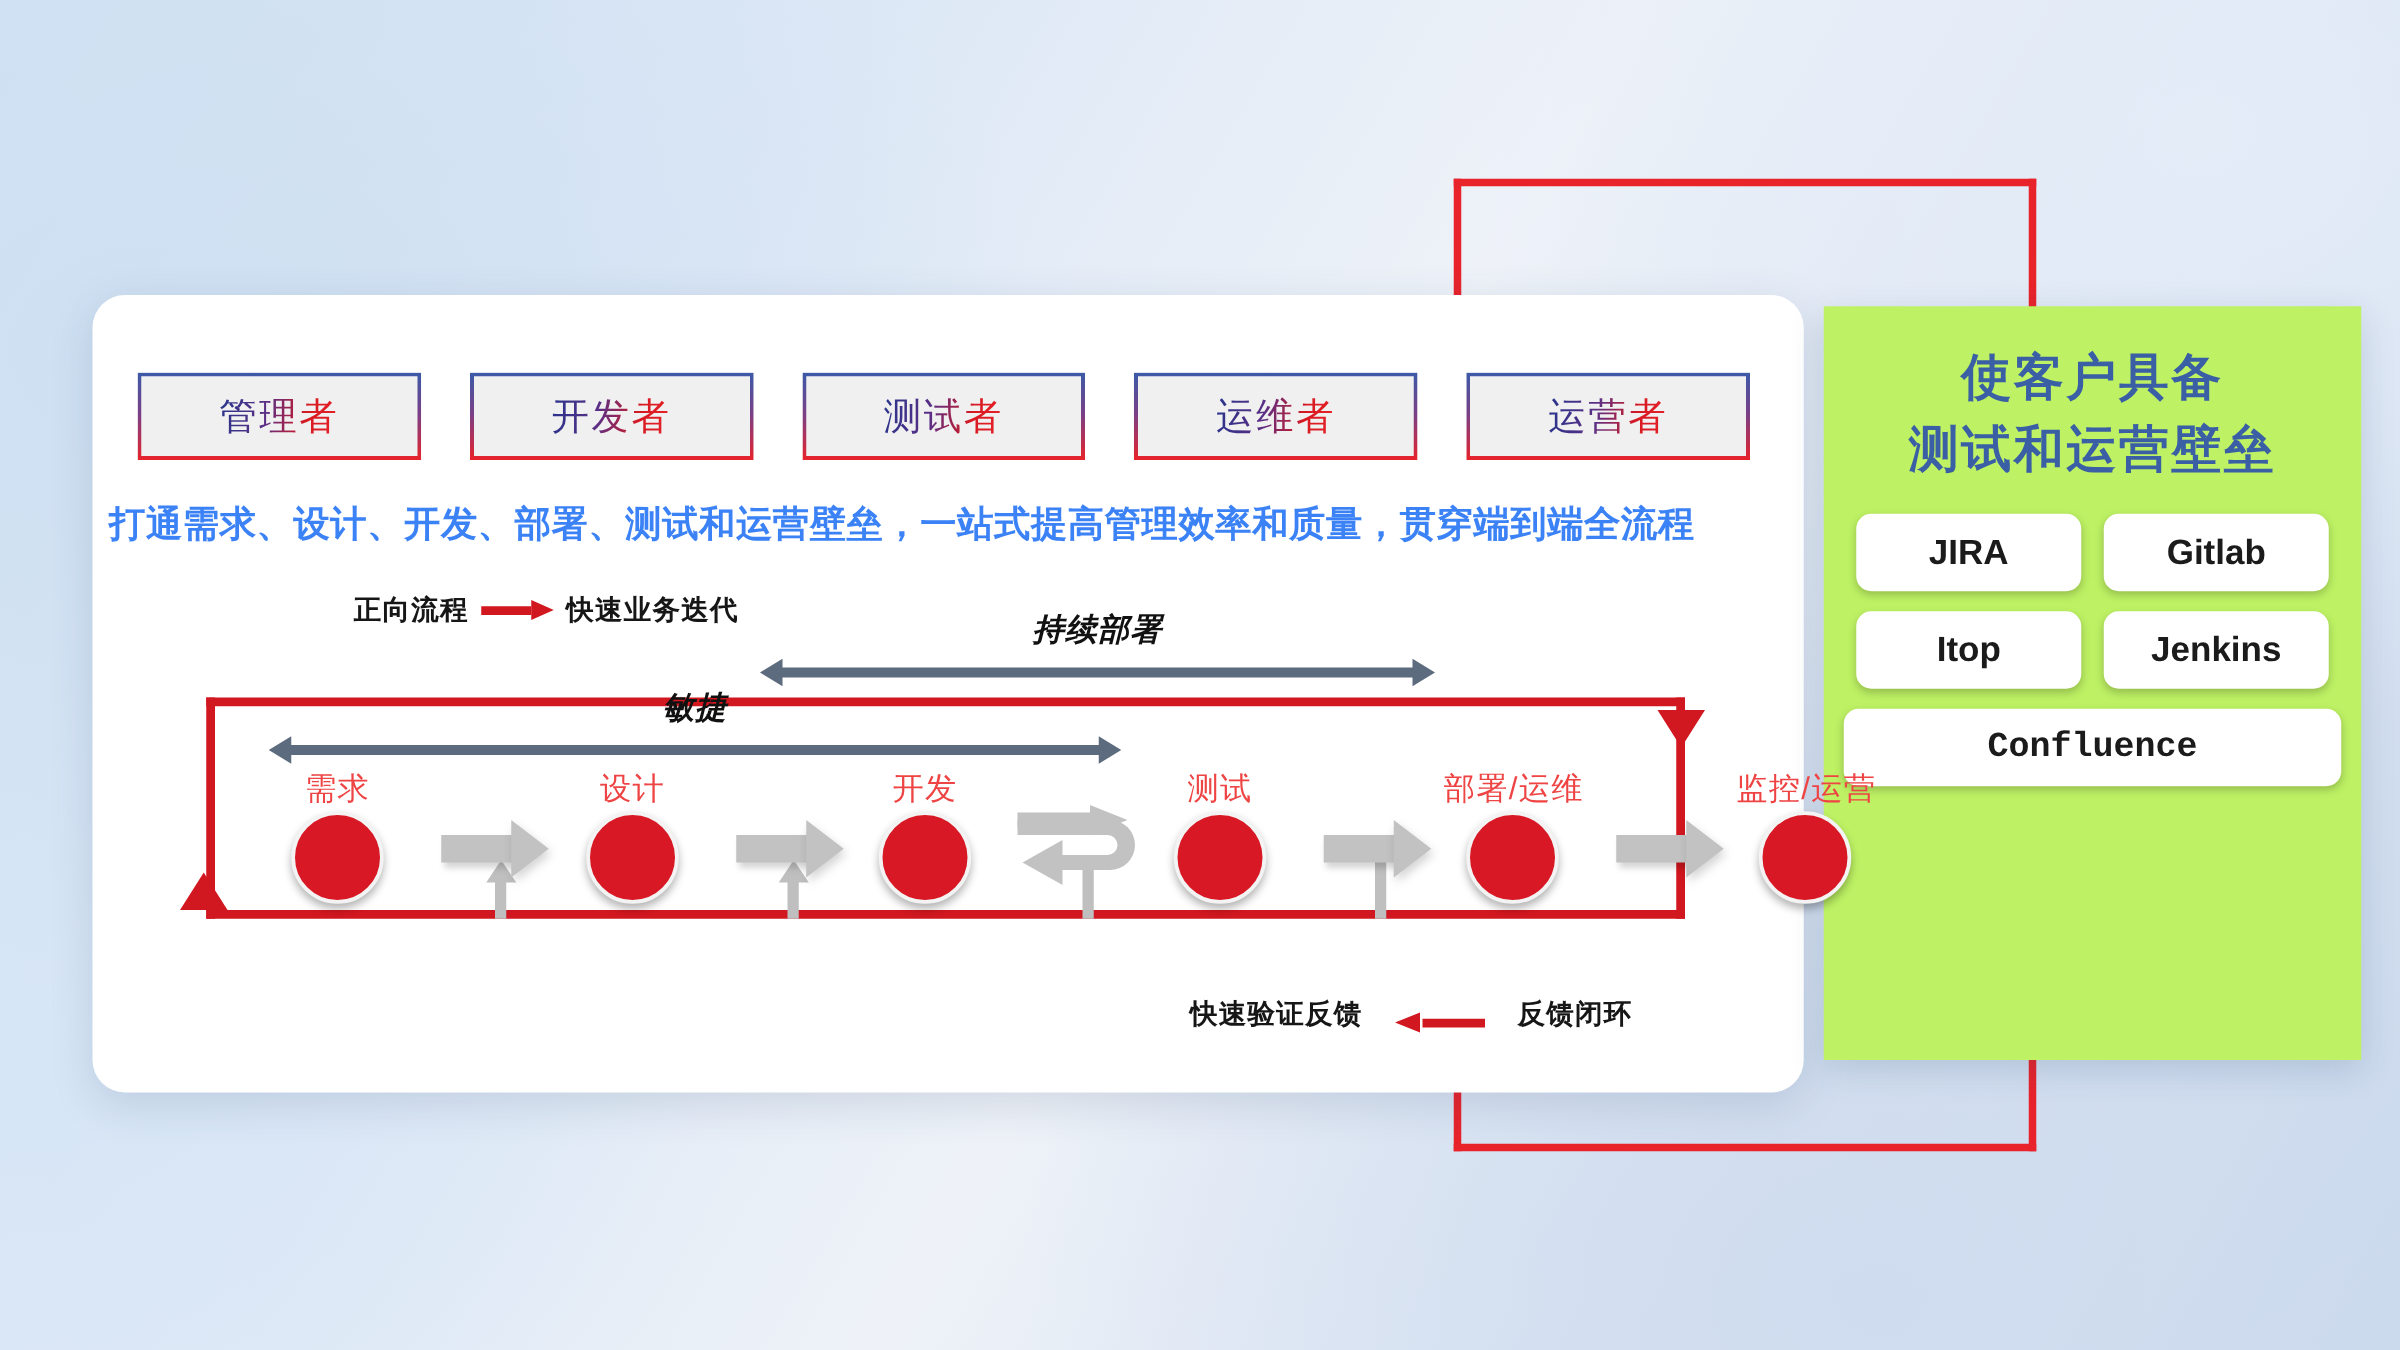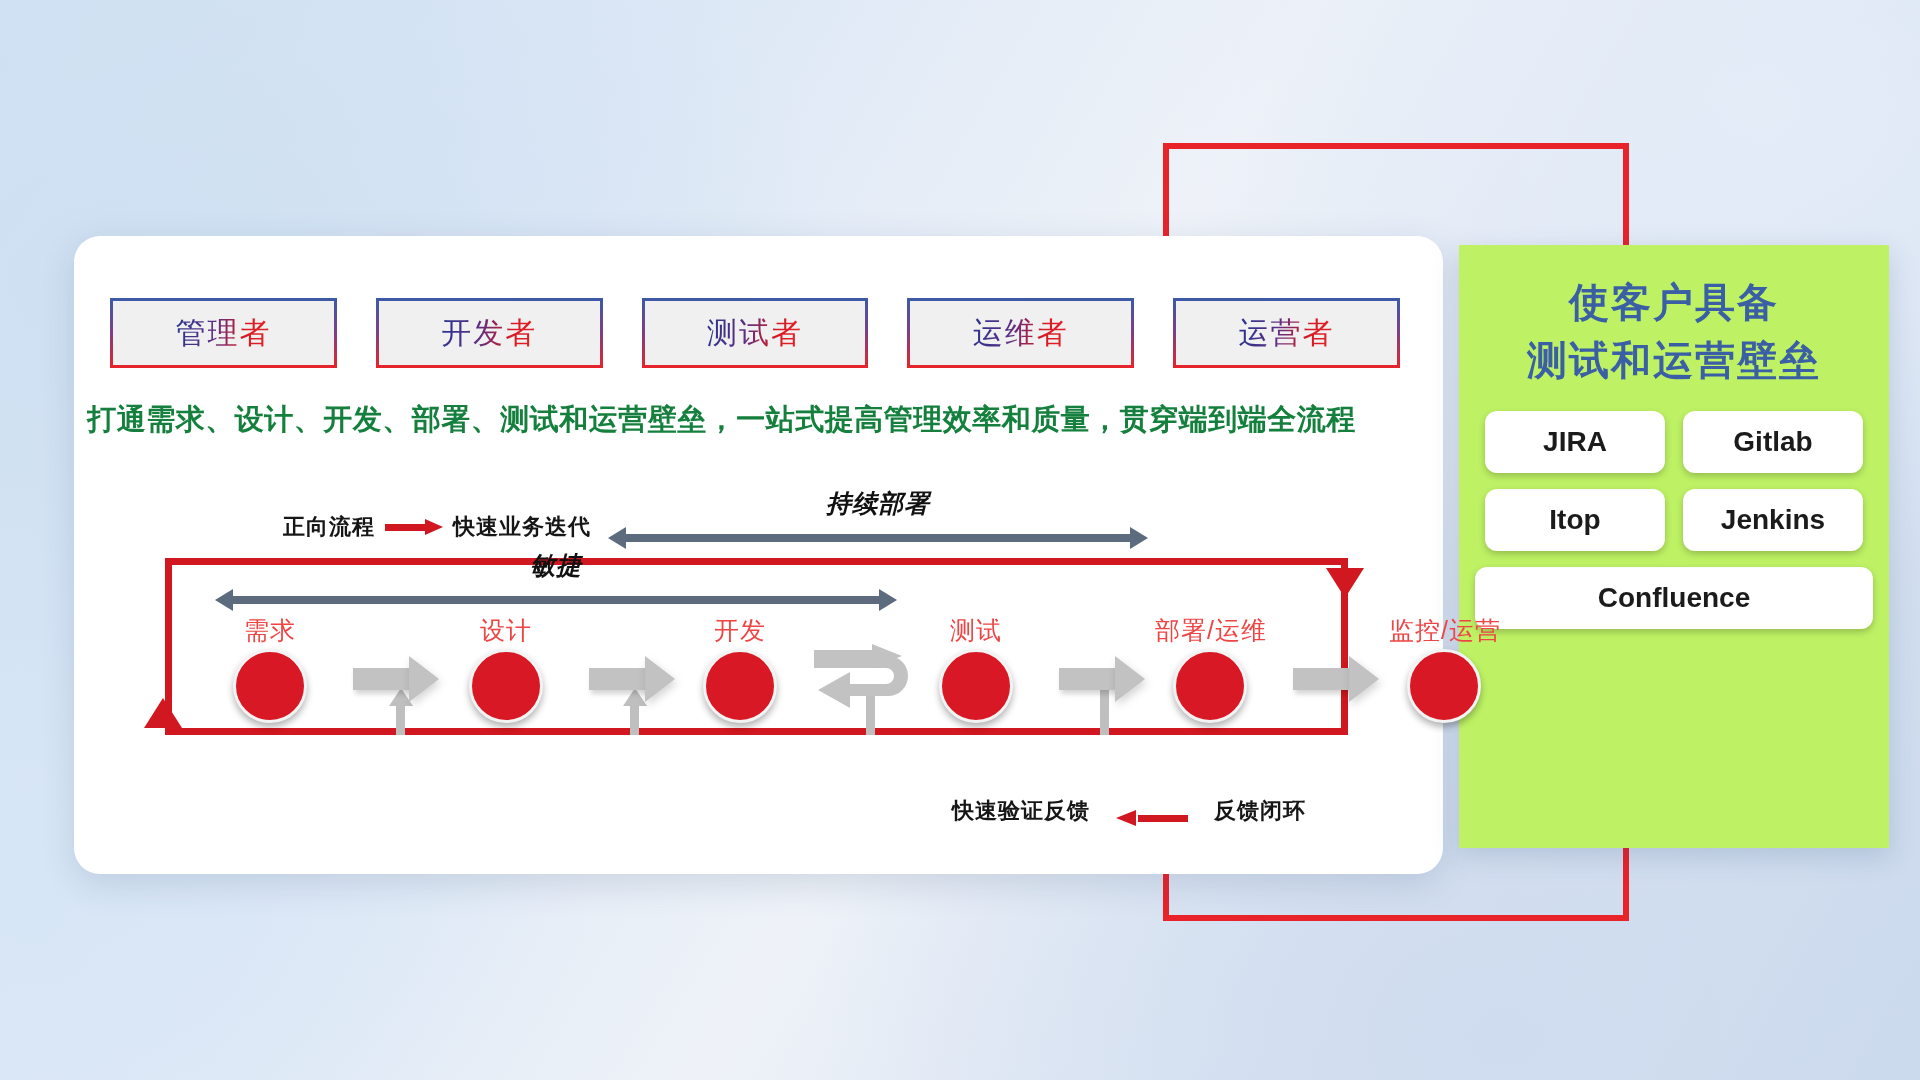--- a/index.html
+++ b/index.html
@@ -30,39 +30,39 @@
     background:#bef264;box-shadow:0 8px 26px rgba(40,70,110,.18);z-index:4;}
   .panel-title{margin:0;padding-top:28px;text-align:center;color:#3a5fa4;
     font-size:40px;font-weight:700;line-height:1.45;letter-spacing:2px;}
   .panel-title span{display:block;}
   .panel-title .l2{font-size:40px;}
   .chips{margin-top:22px;padding:0 16px;display:flex;flex-wrap:wrap;gap:16px 18px;justify-content:center;border-radius:27px;}
   .chip{background:#fff;border-radius:12px;box-shadow:0 3px 7px rgba(0,0,0,.22);
     height:62px;display:flex;align-items:center;justify-content:center;
     font-size:28px;font-weight:700;color:#1b1b1b;}
   .chip.half{width:180px;}
-  .chip.full{width:438px;}
+  .chip.full{width:438px;font-family:Liberation Mono, monospace;}
 
   
   .roles{position:absolute;left:110px;top:298px;width:1290px;height:70px;display:flex;gap:39px;z-index:6;}
   .role{flex:1;position:relative;background:#f0f0f0;display:flex;align-items:center;justify-content:center;}
   .role::before{content:"";position:absolute;inset:0;padding:3px;
     background:linear-gradient(180deg,#3b5aa8 0%,#7b3f86 48%,#e8232a 100%);
     -webkit-mask:linear-gradient(#000 0 0) content-box,linear-gradient(#000 0 0);
     -webkit-mask-composite:xor;mask-composite:exclude;pointer-events:none;}
   .role-label{font-size:30px;font-weight:400;letter-spacing:2px;
     background:linear-gradient(100deg,#26348c 0%,#5b2f85 40%,#d71921 72%,#e8232a 100%);
     -webkit-background-clip:text;background-clip:text;color:transparent;}
 
   
   .desc{position:absolute;left:0;top:400px;width:1443px;text-align:center;
-    font-size:29px;font-weight:700;color:#15803d;letter-spacing:.5px;z-index:6;}
-
-  
-  .legend-fwd{position:absolute;left:283px;top:473px;display:flex;align-items:center;gap:10px;z-index:6;margin-top:39px;}
+    font-size:29px;font-weight:700;color:#3b82f6;letter-spacing:.5px;z-index:6;}
+
+  
+  .legend-fwd{position:absolute;left:283px;top:473px;display:flex;align-items:center;gap:10px;z-index:6;}
   .legend-fwd .t{font-size:22px;font-weight:700;color:#161616;letter-spacing:1px;}
   .arrow-red-r{width:58px;height:16px;position:relative;}
   .arrow-red-r::before{content:"";position:absolute;left:0;top:5px;width:40px;height:7px;background:#d1171f;}
   .arrow-red-r::after{content:"";position:absolute;right:0;top:0;border-left:18px solid #d1171f;
     border-top:8px solid transparent;border-bottom:8px solid transparent;}
 
   
   .dbl{position:absolute;height:22px;z-index:6;font-style:italic;}
   .dbl .bar{position:absolute;left:16px;right:16px;top:7px;height:8px;background:#5c6b7d;}
   .dbl .hl,.dbl .hr{position:absolute;top:0;border-top:11px solid transparent;border-bottom:11px solid transparent;}

